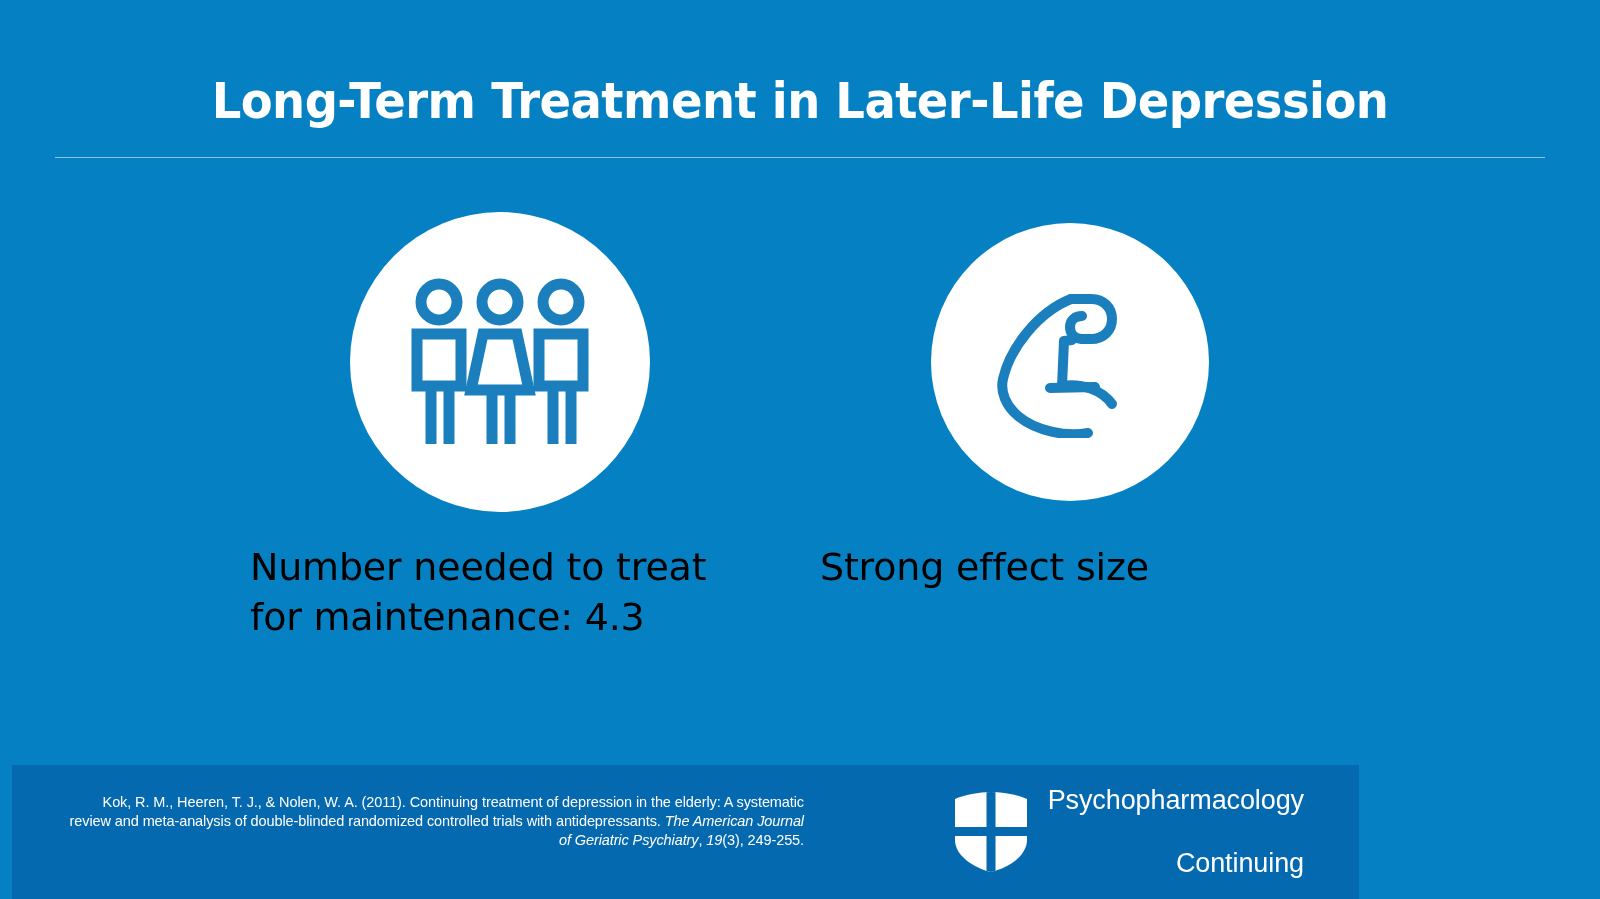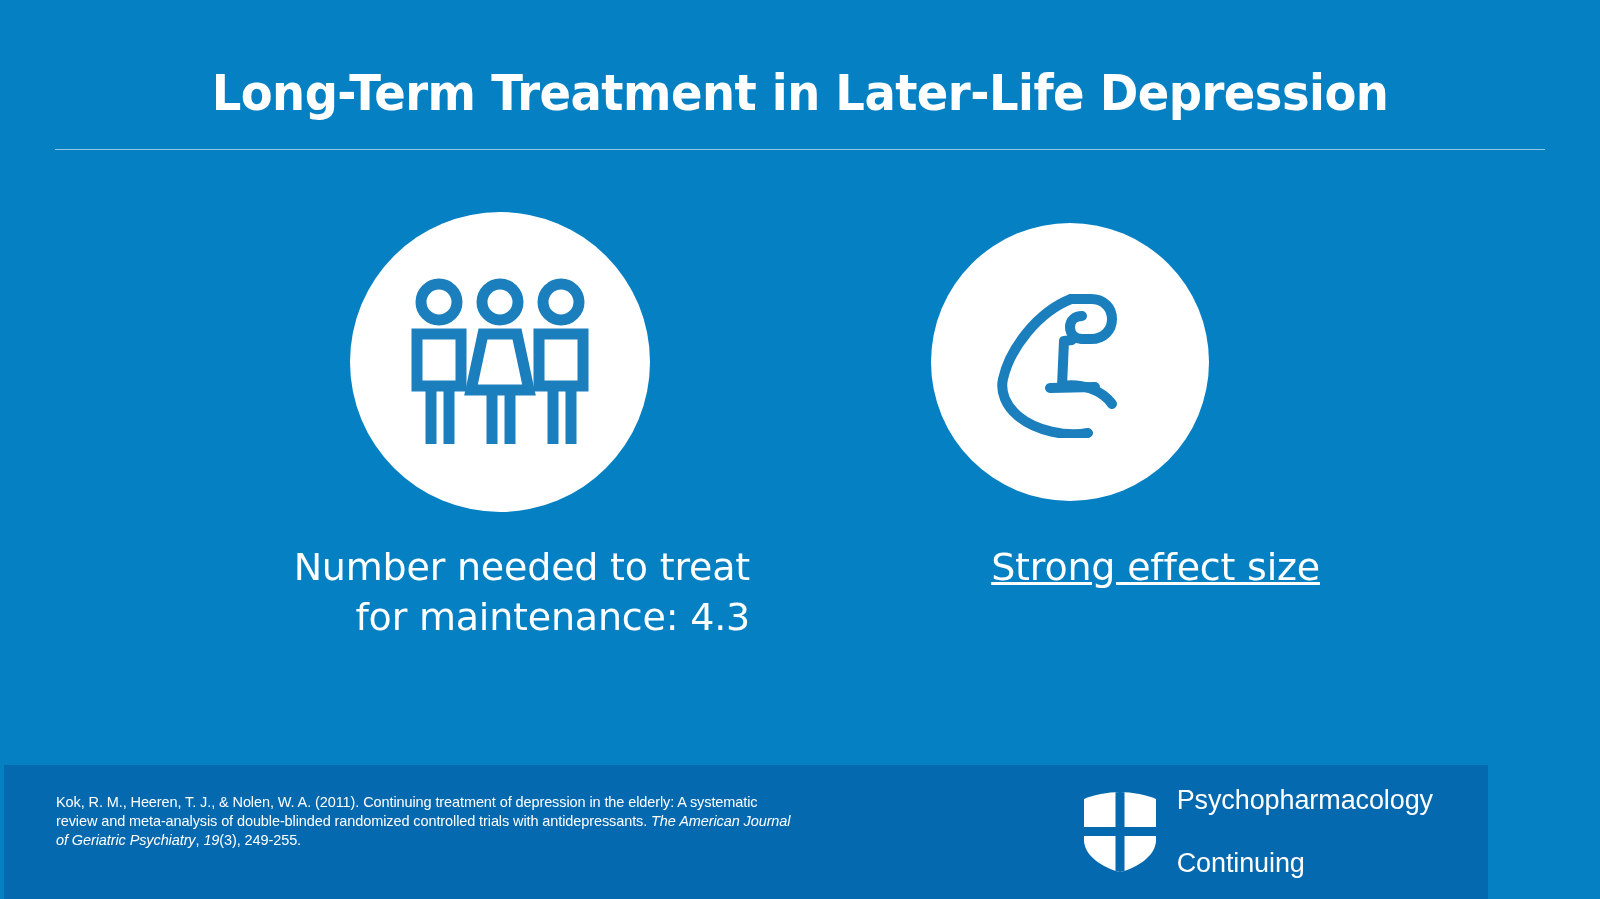--- a/index.html
+++ b/index.html
@@ -17,21 +17,21 @@
     background: #0580c3;
     overflow: hidden;
     font-family: "Liberation Sans", sans-serif;
     -webkit-font-smoothing: antialiased;
   }
 
   
   .title-zone {
     position: absolute;
     left: 0;
-    top: 0;
+    top: 8px;
     width: 1600px;
     height: 160px;
   }
   .slide-title {
     position: absolute;
     left: 0;
     top: 68px;
     width: 1600px;
     text-align: center;
     color: #ffffff;
@@ -78,38 +78,39 @@
     align-items: center;
     justify-content: center;
   }
   .circle-left  { width: 300px; height: 300px; margin-top: 12px; }
   .circle-right { width: 278px; height: 278px; margin-top: 23px; }
 
   .icon-svg { display: block; }
 
   .caption {
     margin-top: 30px;
-    text-align: right;
-    color: #ffffff;
+    text-align: left;
+    color: #000000;
     font-family: "DejaVu Sans", sans-serif;
     font-weight: 400;
     font-size: 38px;
     line-height: 1.32;
     letter-spacing: -0.2px;
   }
-  .caption-right { margin-top: 41px; text-decoration: underline; }
+  .caption-right { margin-top: 41px; }
 
   
   .footer {
     position: absolute;
-    left: 4px;
+    left: 12px;
     top: 765px;
-    width: 1484px;
+    width: 1347px;
     height: 134px;
     background: #0569b0;
+    text-align: right;
   }
 
   .citation {
     position: absolute;
     left: 52px;
     top: 28px;
     width: 740px;
     color: #ffffff;
     font-family: "Liberation Sans", sans-serif;
     font-size: 14.5px;

